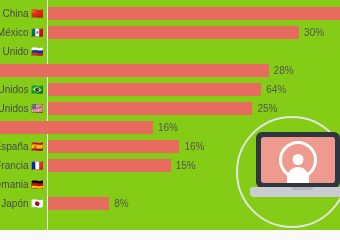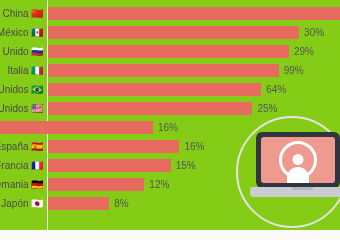--- a/index.html
+++ b/index.html
@@ -182,34 +182,26 @@
         <div class="bar" style="width:86%"></div>
         <span class="pct">30%</span>
       </div>
     </div>
 
     <div class="row">
       <div class="label-zone">
         <span class="country">Unido</span>
         <span class="flag">🇷🇺</span>
       </div>
-      <div class="bar-zone">
-        <div class="bar" style="width:82.5%"></div>
-        <span class="pct">29%</span>
-      </div>
-    </div>
-
-    <div class="row">
-      <div class="label-zone">
-        <span class="country">Italia</span>
-        <span class="flag">🇮🇹</span>
-      </div>
+    </div>
+
+    <div class="row">
       <div class="bar-zone">
         <div class="bar" style="width:79%"></div>
-        <span class="pct">99%</span>
+        <span class="pct">28%</span>
       </div>
     </div>
 
     <div class="row">
       <div class="label-zone">
         <span class="country">Unidos</span>
         <span class="flag">🇧🇷</span>
       </div>
       <div class="bar-zone">
         <div class="bar" style="width:73%"></div>
@@ -254,24 +246,20 @@
       <div class="bar-zone">
         <div class="bar" style="width:42%"></div>
         <span class="pct">15%</span>
       </div>
     </div>
 
     <div class="row">
       <div class="label-zone">
         <span class="country">Alemania</span>
         <span class="flag">🇩🇪</span>
-      </div>
-      <div class="bar-zone">
-        <div class="bar" style="width:33%"></div>
-        <span class="pct">12%</span>
       </div>
     </div>
 
     <div class="row">
       <div class="label-zone">
         <span class="country">Japón</span>
         <span class="flag">🇯🇵</span>
       </div>
       <div class="bar-zone">
         <div class="bar" style="width:21%"></div>

